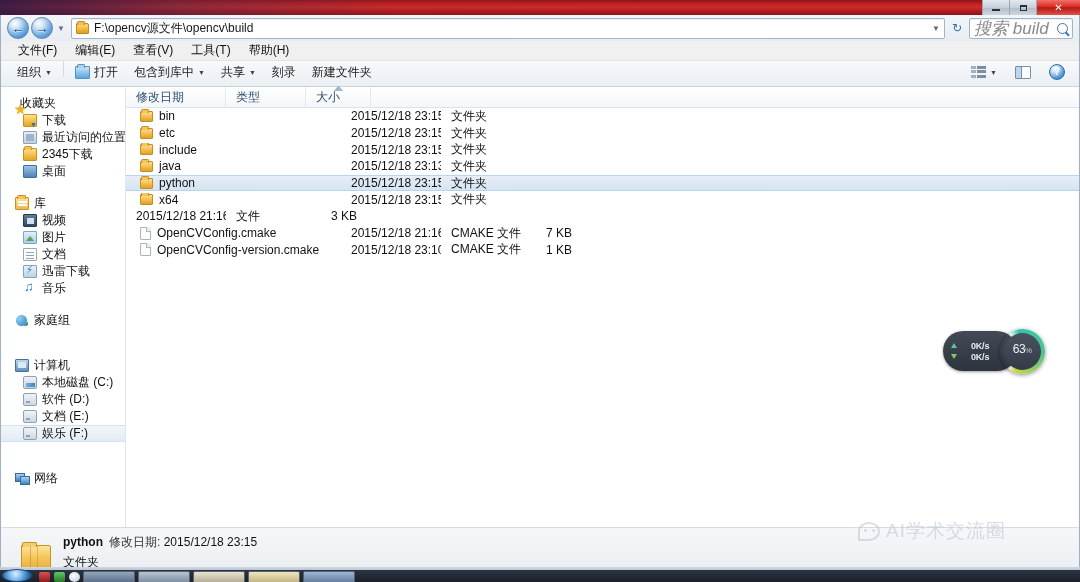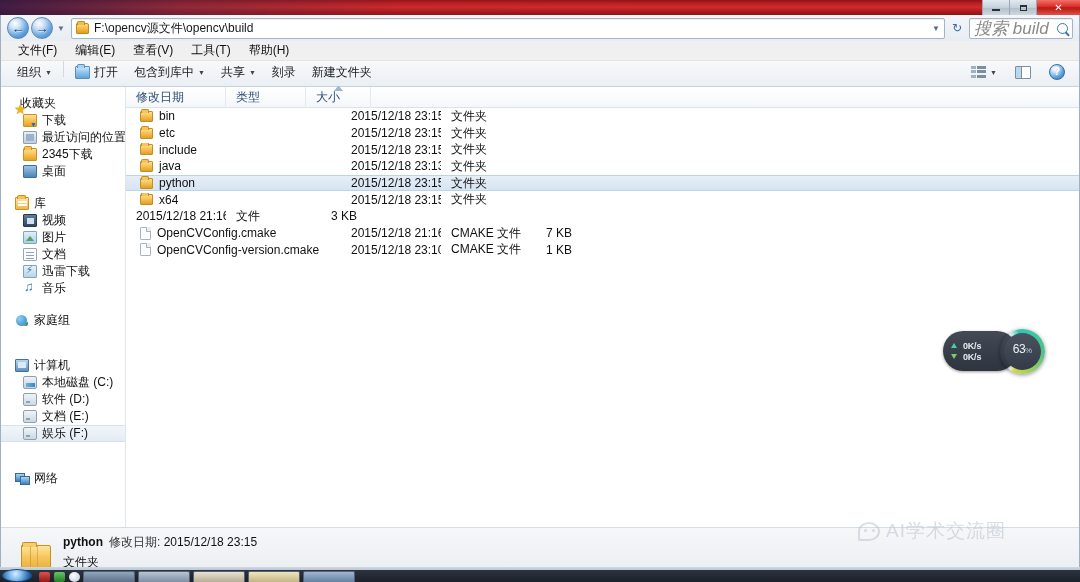--- a/index.html
+++ b/index.html
@@ -272,21 +272,21 @@
   .stline2 { font-size: 12px; color: #111; }
 
   
   .netwidget {
     position: absolute; left: 943px; top: 331px; width: 74px; height: 40px;
     background: linear-gradient(180deg, #3f4550 0%, #2f3views 0%, #333945 100%);
     background: linear-gradient(180deg, #434a56 0%, #2e343e 100%);
     border-radius: 20px; display: flex; flex-direction: column; justify-content: center;
     padding-left: 8px; gap: 1px; box-shadow: 0 1px 3px rgba(0,0,0,.4);
   }
-  .netline { display: flex; align-items: center; gap: 6px; }
+  .netline { display: flex; align-items: center; gap: 14px; }
   .arrowup { width: 0; height: 0; border-left: 3px solid transparent; border-right: 3px solid transparent; border-bottom: 5px solid #53c7a8; }
   .arrowdn { width: 0; height: 0; border-left: 3px solid transparent; border-right: 3px solid transparent; border-top: 5px solid #7ec96a; }
   .netval { color: #e6eaef; font-size: 9px; font-weight: bold; letter-spacing: -.2px; }
   .gauge {
     position: absolute; left: 1000px; top: 329px; width: 45px; height: 45px; border-radius: 50%;
     background: conic-gradient(from 20deg, #37c9a5 0deg, #4ec08d 70deg, #9fd05a 140deg, #cfd84e 185deg, rgba(70,78,92,0) 200deg, rgba(70,78,92,0) 300deg, #2fc4b0 330deg, #37c9a5 360deg);
     display: flex; align-items: center; justify-content: center;
     box-shadow: 0 1px 4px rgba(0,0,0,.45);
   }
   .gauge .inner {

